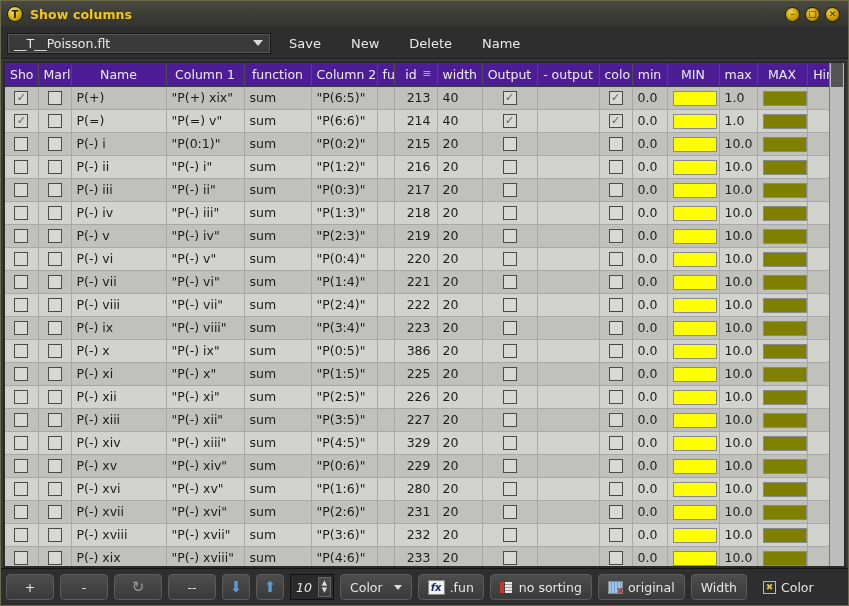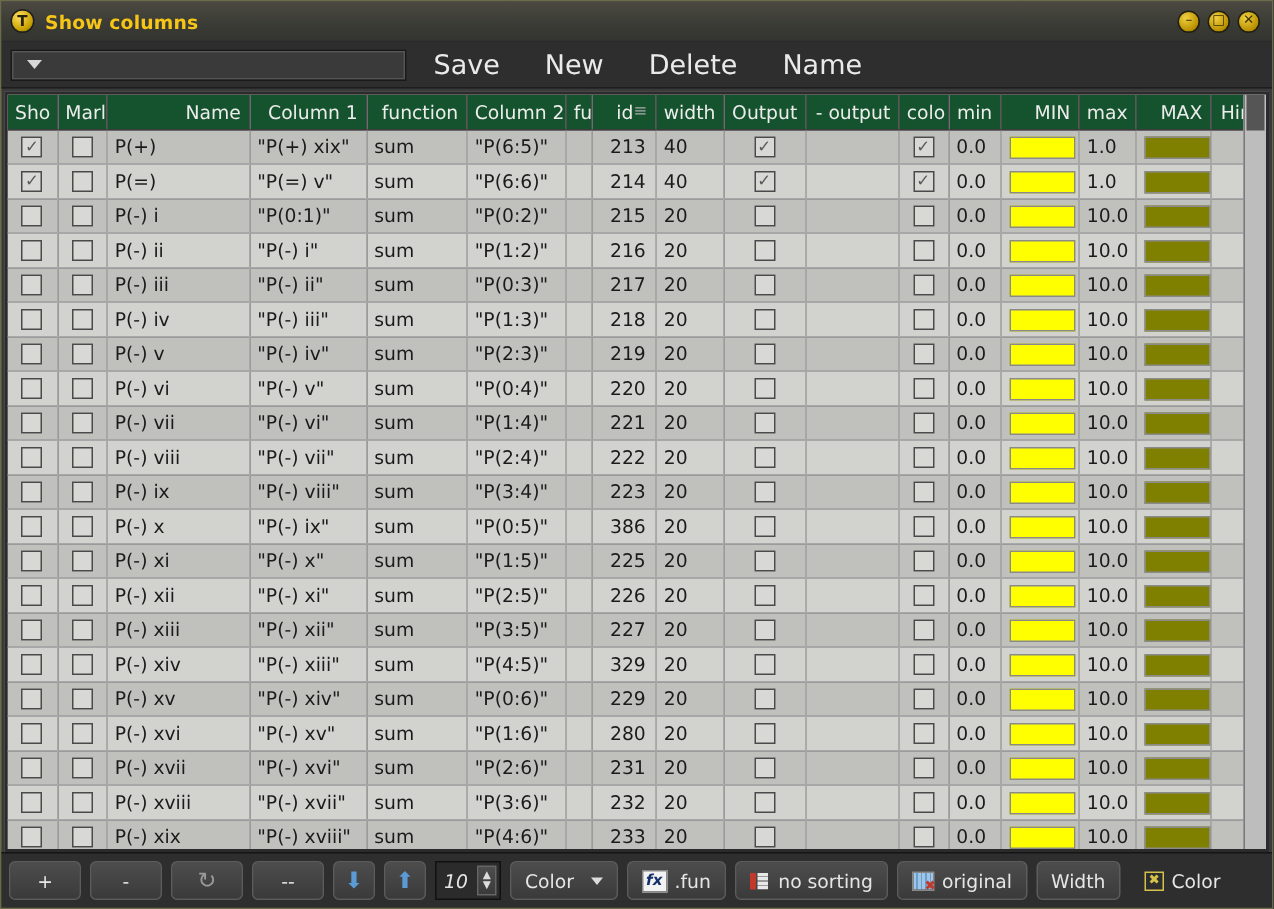--- a/index.html
+++ b/index.html
@@ -63,42 +63,42 @@
     color: #e8e8e8; font-size: 12.5px;
     position: relative;
   }
   .combo .val { flex: 1; white-space: nowrap; overflow: hidden; }
   .combo .arrow {
     width: 0; height: 0; margin-left: 4px; margin-right: 4px;
     border-left: 5px solid transparent; border-right: 5px solid transparent;
     border-top: 6px solid #d8d8d8;
   }
   .tb-btn {
-    color: #eaeaea; font-size: 18px;
+    color: #eaeaea; font-size: 13px;
     padding: 4px 12px; margin-left: 6px;
     white-space: nowrap;
   }
   
   .tablewrap {
     flex: 1;
     margin: 2px 2px 0 2px;
     background: #8f8f8f;
     border: 2px solid #2b2b2b;
     display: flex;
     overflow: hidden;
     position: relative;
   }
   .grid { flex: 1; display: flex; flex-direction: column; overflow: hidden; }
   table { border-collapse: collapse; table-layout: fixed; width: 100%; }
   thead th {
-    background: #14532d;
+    background: #4c1d95;
     color: #ececec;
     font-weight: normal;
     font-size: 12.5px;
-    text-align: right;
+    text-align: center;
     padding: 3px 5px;
     height: 23px;
     border-right: 1px solid #4d4d4d;
     border-bottom: 1px solid #3c3c3c;
     white-space: nowrap; overflow: hidden;
   }
   .sorticon { float: right; color: #aaa; font-size: 11px; }
   tbody td {
     font-size: 12.5px;
     color: #1b1b1b;
@@ -229,20 +229,21 @@
     <div class="title-text">Show columns</div>
     <div class="win-btns">
       <div class="win-btn">–</div>
       <div class="win-btn">□</div>
       <div class="win-btn">✕</div>
     </div>
   </div>
 
   <div class="toolbar">
     <div class="combo">
+      <span class="val">__T__Poisson.flt</span>
       <span class="arrow"></span>
     </div>
     <div class="tb-btn">Save</div>
     <div class="tb-btn">New</div>
     <div class="tb-btn">Delete</div>
     <div class="tb-btn">Name</div>
   </div>
 
   <div class="tablewrap">
     <div class="grid">

